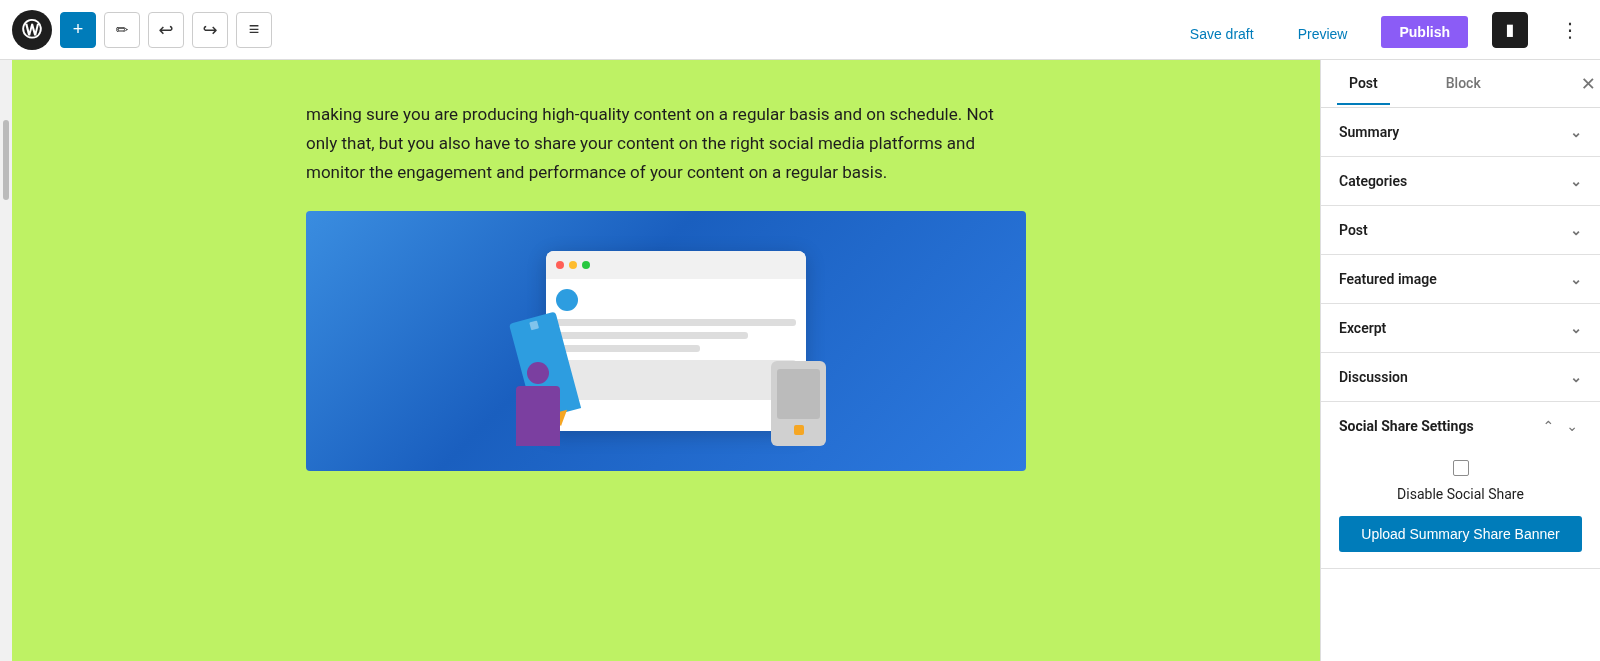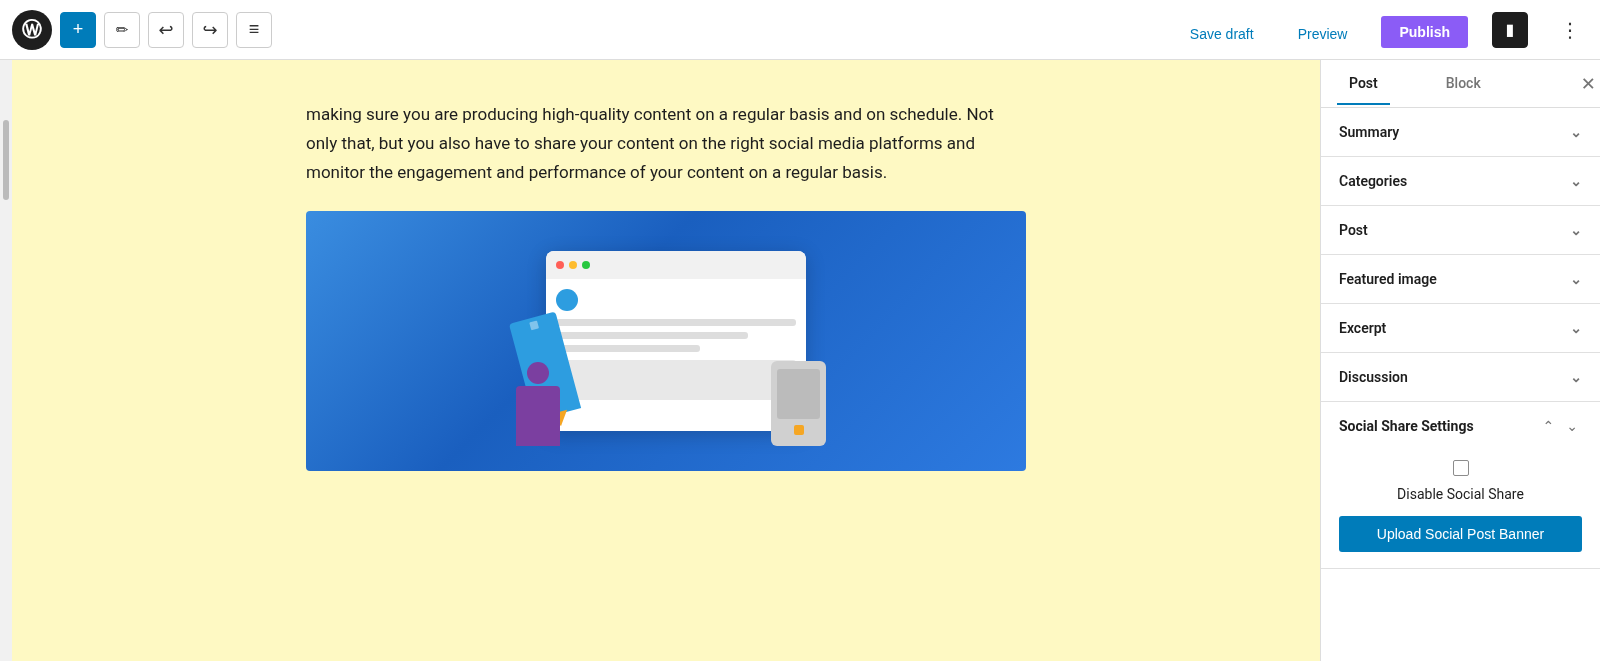--- a/index.html
+++ b/index.html
@@ -99,21 +99,21 @@
       display: flex;
       flex: 1;
       overflow: hidden;
     }
 
     
     .editor-area {
       flex: 1;
       overflow-y: auto;
       padding: 40px 52px;
-      background: #fef9c3;
+      background: #bef264;
     }
     .editor-content {
       max-width: 720px;
       margin: 0 auto;
     }
     .editor-content p {
       font-size: 17px;
       line-height: 1.7;
       color: #1e1e1e;
       margin-bottom: 24px;
@@ -466,20 +466,20 @@
           <div class="social-share-arrows">
             <button class="arrow-btn">⌃</button>
             <button class="arrow-btn">⌄</button>
           </div>
         </div>
         <div class="social-share-body">
           <div class="checkbox-row">
             <input type="checkbox" id="disable-social-share" style="">
             <label class="checkbox-label" for="disable-social-share">Disable Social Share</label>
           </div>
-          <button class="upload-banner-btn">Upload Social Post Banner</button>
+          <button class="upload-banner-btn">Upload Summary Share Banner</button>
         </div>
       </div>
 
     </div>
   </div>
 
 </div>
 
 </body></html>

